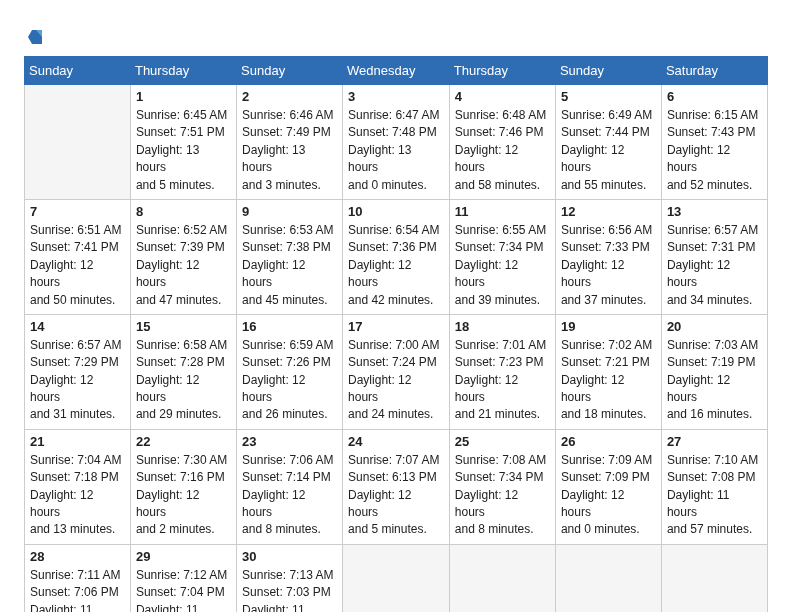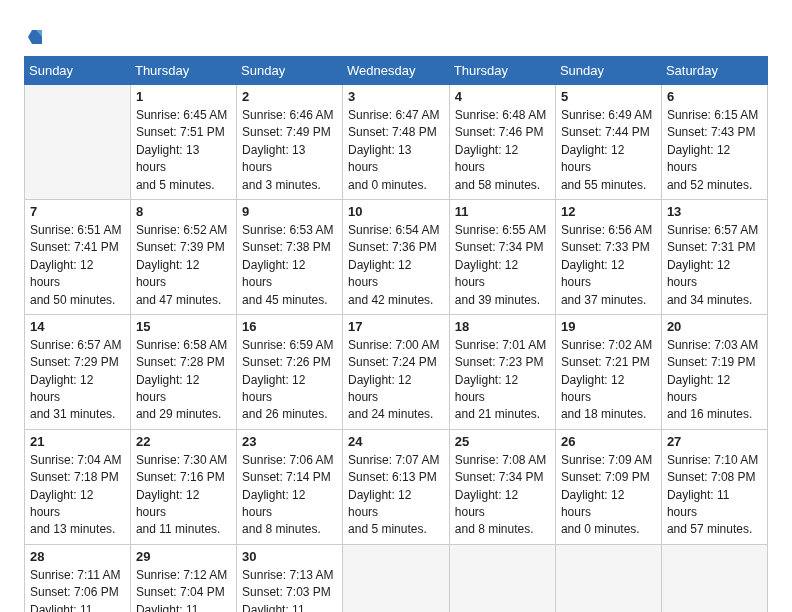--- a/index.html
+++ b/index.html
@@ -200,21 +200,21 @@
           <div class="day-info"><span>Sunrise: 7:03 AM</span><br><span>Sunset: 7:19 PM</span><br><span>Daylight: 12 hours</span><br><span>and 16 minutes.</span></div>
         </td>
       </tr>
       <tr>
         <td>
           <span class="day-num">21</span>
           <div class="day-info"><span>Sunrise: 7:04 AM</span><br><span>Sunset: 7:18 PM</span><br><span>Daylight: 12 hours</span><br><span>and 13 minutes.</span></div>
         </td>
         <td>
           <span class="day-num">22</span>
-          <div class="day-info"><span>Sunrise: 7:30 AM</span><br><span>Sunset: 7:16 PM</span><br><span>Daylight: 12 hours</span><br><span>and 11 minutes.</span></div>
+          <div class="day-info"><span>Sunrise: 7:30 AM</span><br><span>Sunset: 7:16 PM</span><br><span>Daylight: 12 hours</span><br><span>and 2 minutes.</span></div>
         </td>
         <td>
           <span class="day-num">23</span>
           <div class="day-info"><span>Sunrise: 7:06 AM</span><br><span>Sunset: 7:14 PM</span><br><span>Daylight: 12 hours</span><br><span>and 8 minutes.</span></div>
         </td>
         <td>
           <span class="day-num">24</span>
           <div class="day-info"><span>Sunrise: 7:07 AM</span><br><span>Sunset: 6:13 PM</span><br><span>Daylight: 12 hours</span><br><span>and 5 minutes.</span></div>
         </td>
         <td>

